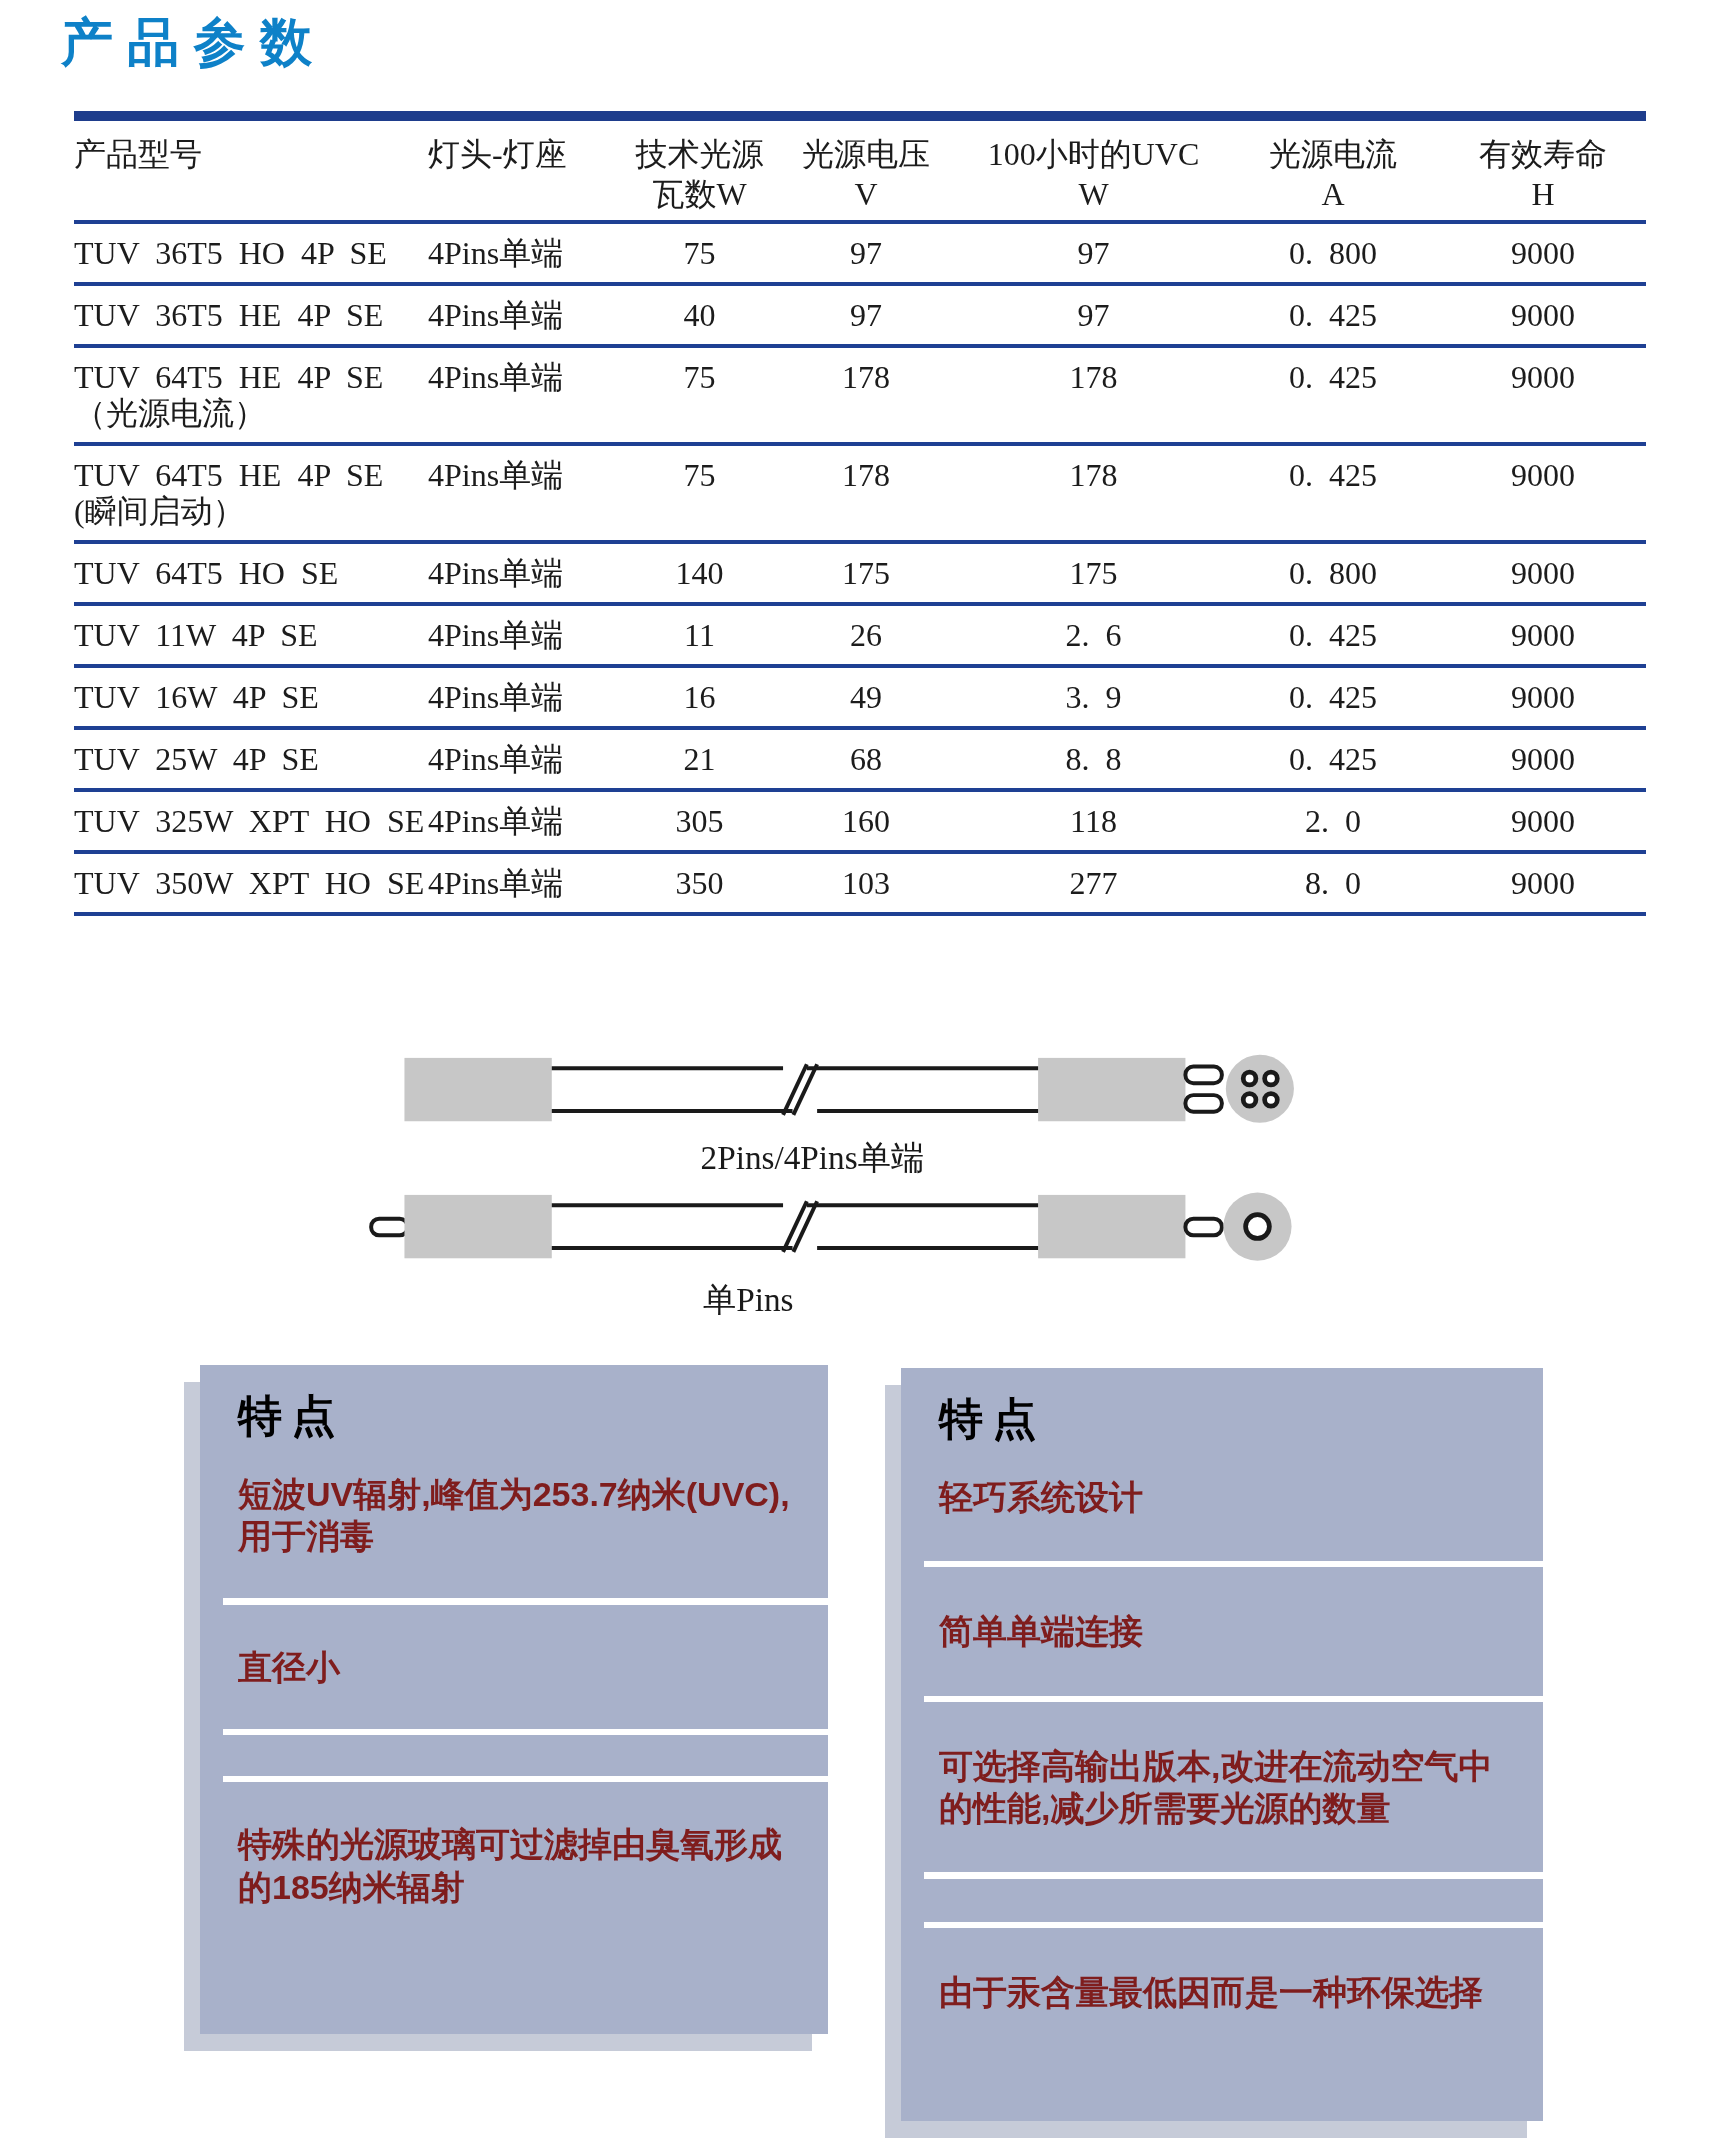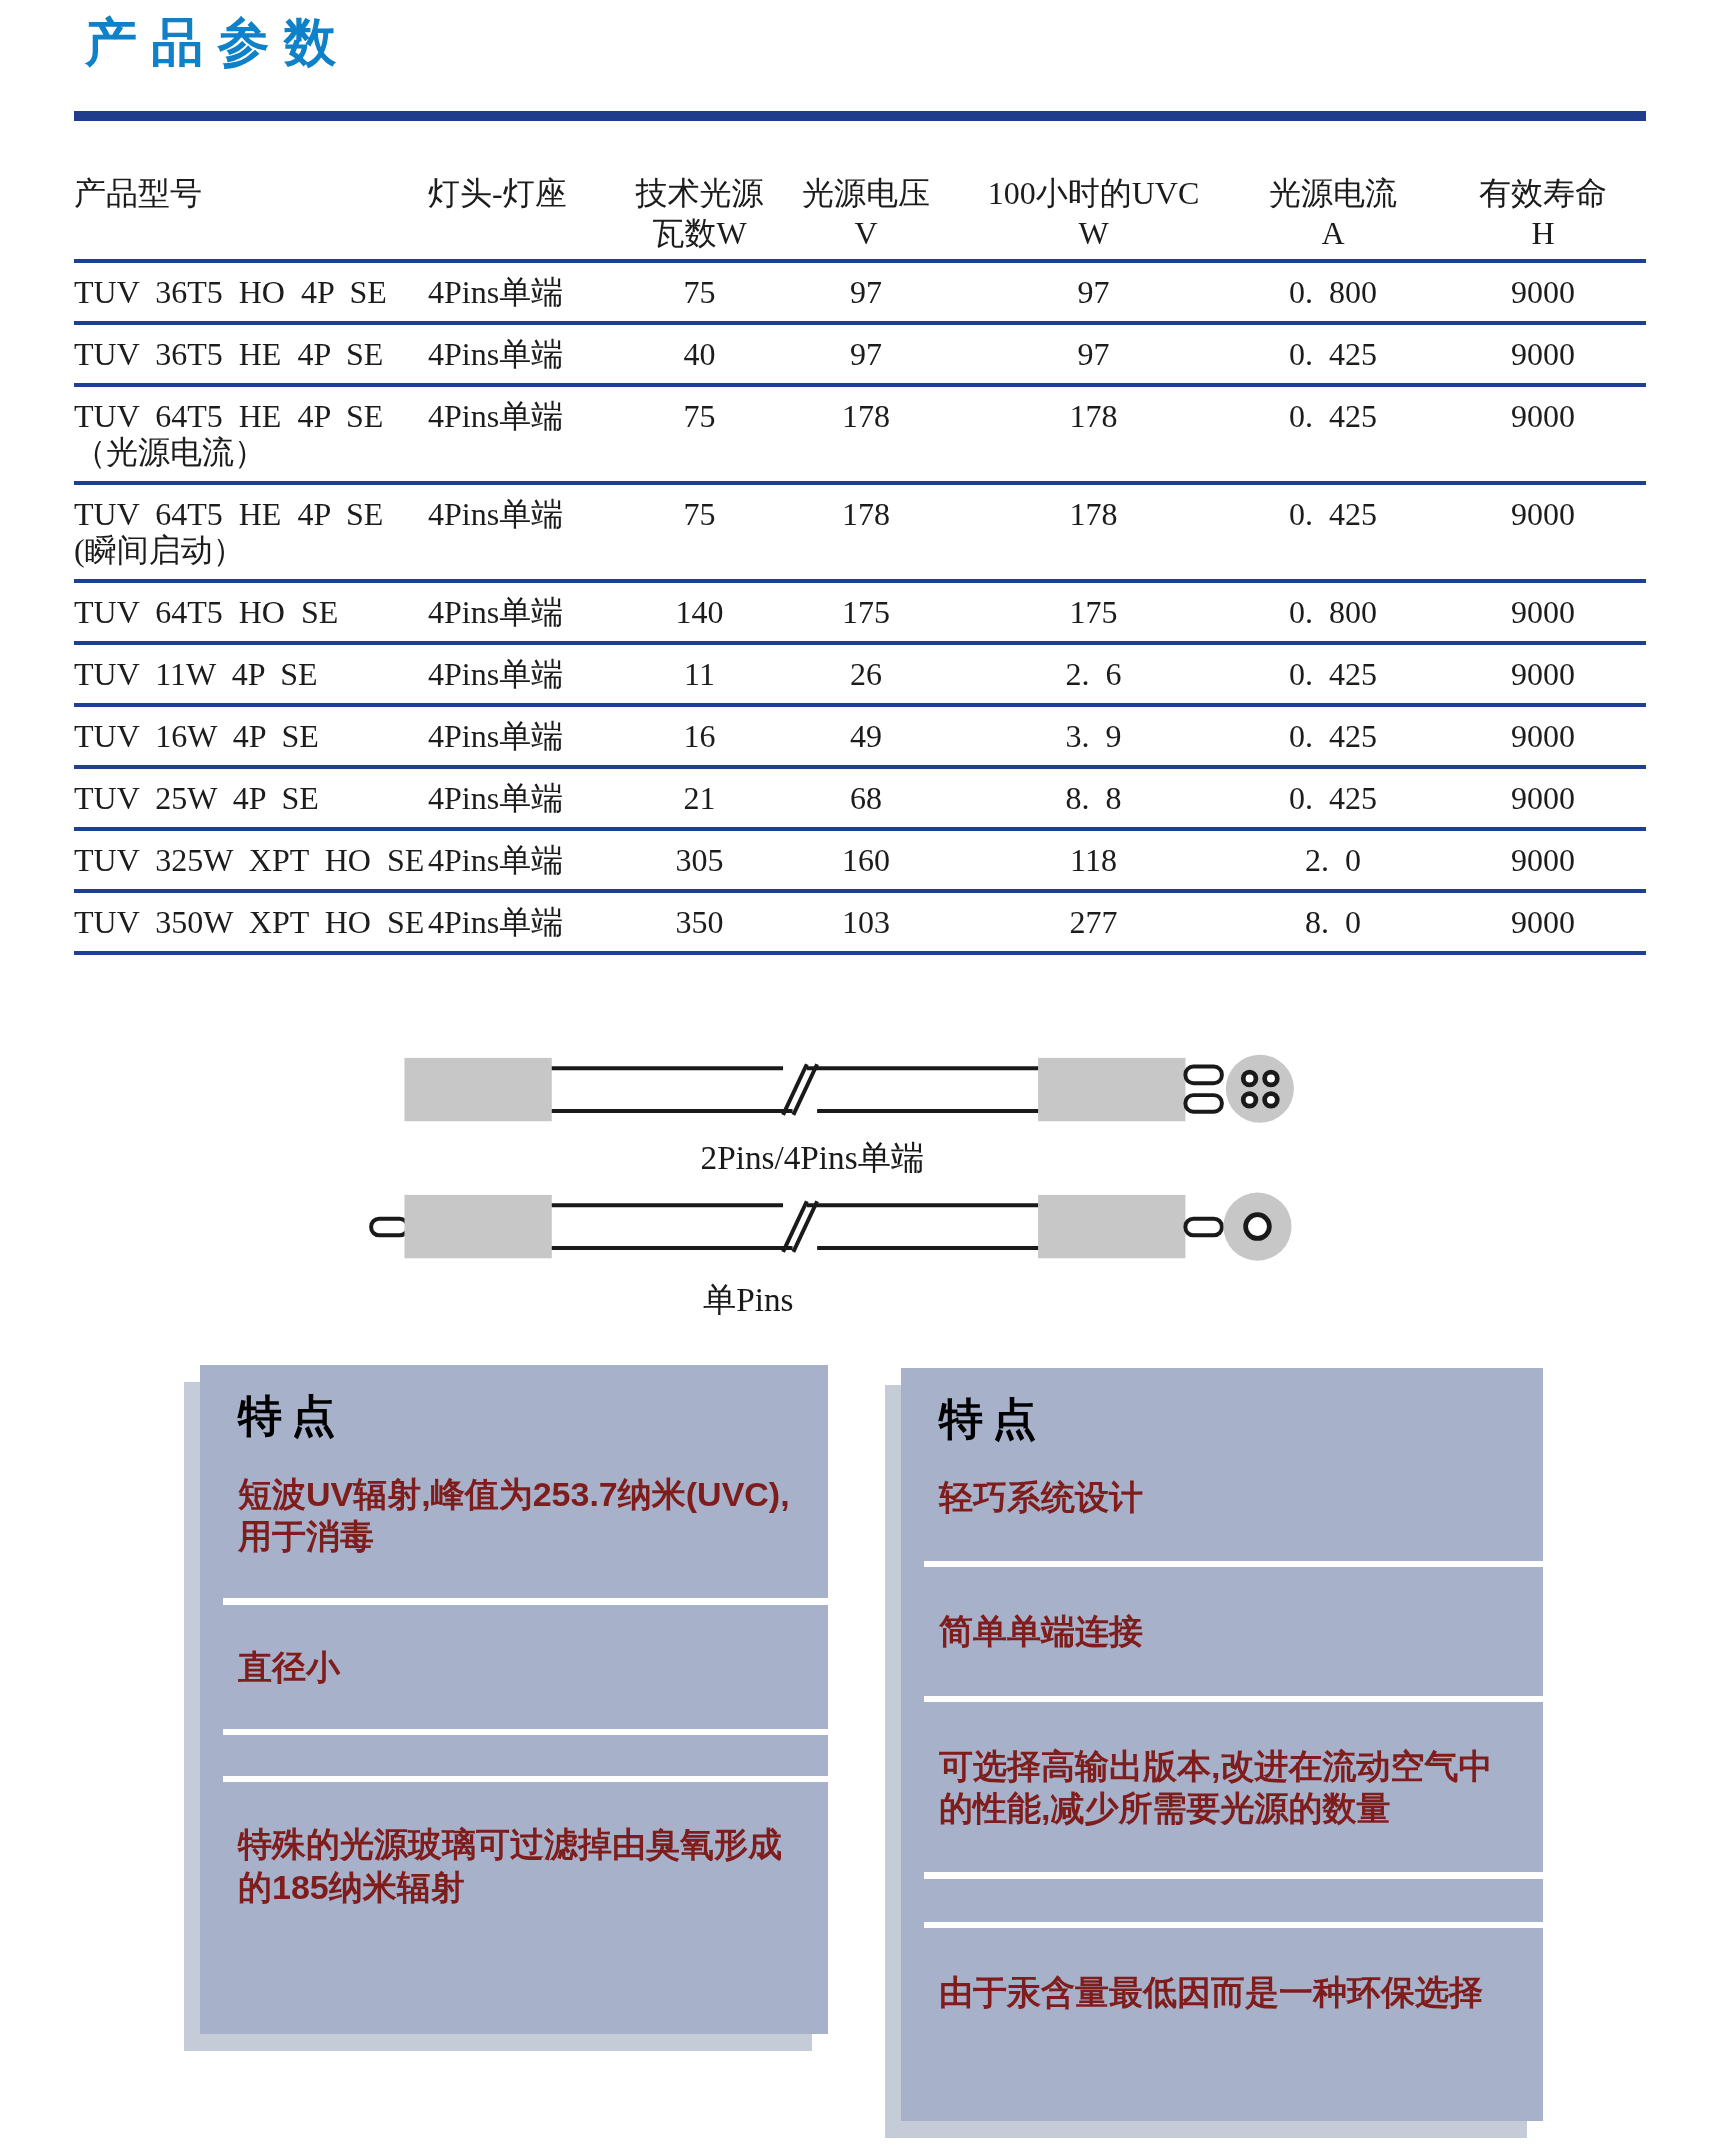--- a/index.html
+++ b/index.html
@@ -1,27 +1,27 @@
 <!DOCTYPE html>
 <html style="font-size:12.7px"><head>
 <meta charset="utf-8">
 <style>
   html,body{margin:0;padding:0;background:#ffffff;}
   .page{
     position:relative;width:1720px;height:2151px;background:#ffffff;overflow:hidden;
     font-family:"Liberation Serif","DejaVu Serif",serif;color:#1c1c1c;
   }
   .page-title{
-    position:absolute;left:85px;top:8px;
+    position:absolute;left:61px;top:8px;
     font-family:"Liberation Sans","DejaVu Sans",sans-serif;
     font-weight:bold;font-size:52px;letter-spacing:14.3px;color:#0e81c8;
   }
   .title-bar{position:absolute;left:74px;top:111px;width:1572px;height:10.3px;background:#1e3d8c;}
   .table-wrap{position:absolute;left:74px;top:121px;width:1572px;}
-  table.spec{width:100%;border-collapse:collapse;table-layout:fixed;margin-top:39px;}
+  table.spec{width:100%;border-collapse:collapse;table-layout:fixed;}
   table.spec th,table.spec td{
     font-size:32px;font-weight:normal;color:#1c1c1c;vertical-align:top;
     word-spacing:8px;line-height:36px;
   }
   table.spec thead th{padding:12.7px 0 6.3px;border-bottom:4px solid #1e4093;}
   table.spec tbody td{padding:11px 0;border-bottom:4px solid #1e4093;}
   .al{text-align:left;}
   .ac{text-align:center;}
   .head-line{line-height:40px;}
   .model-line{line-height:36px;}

